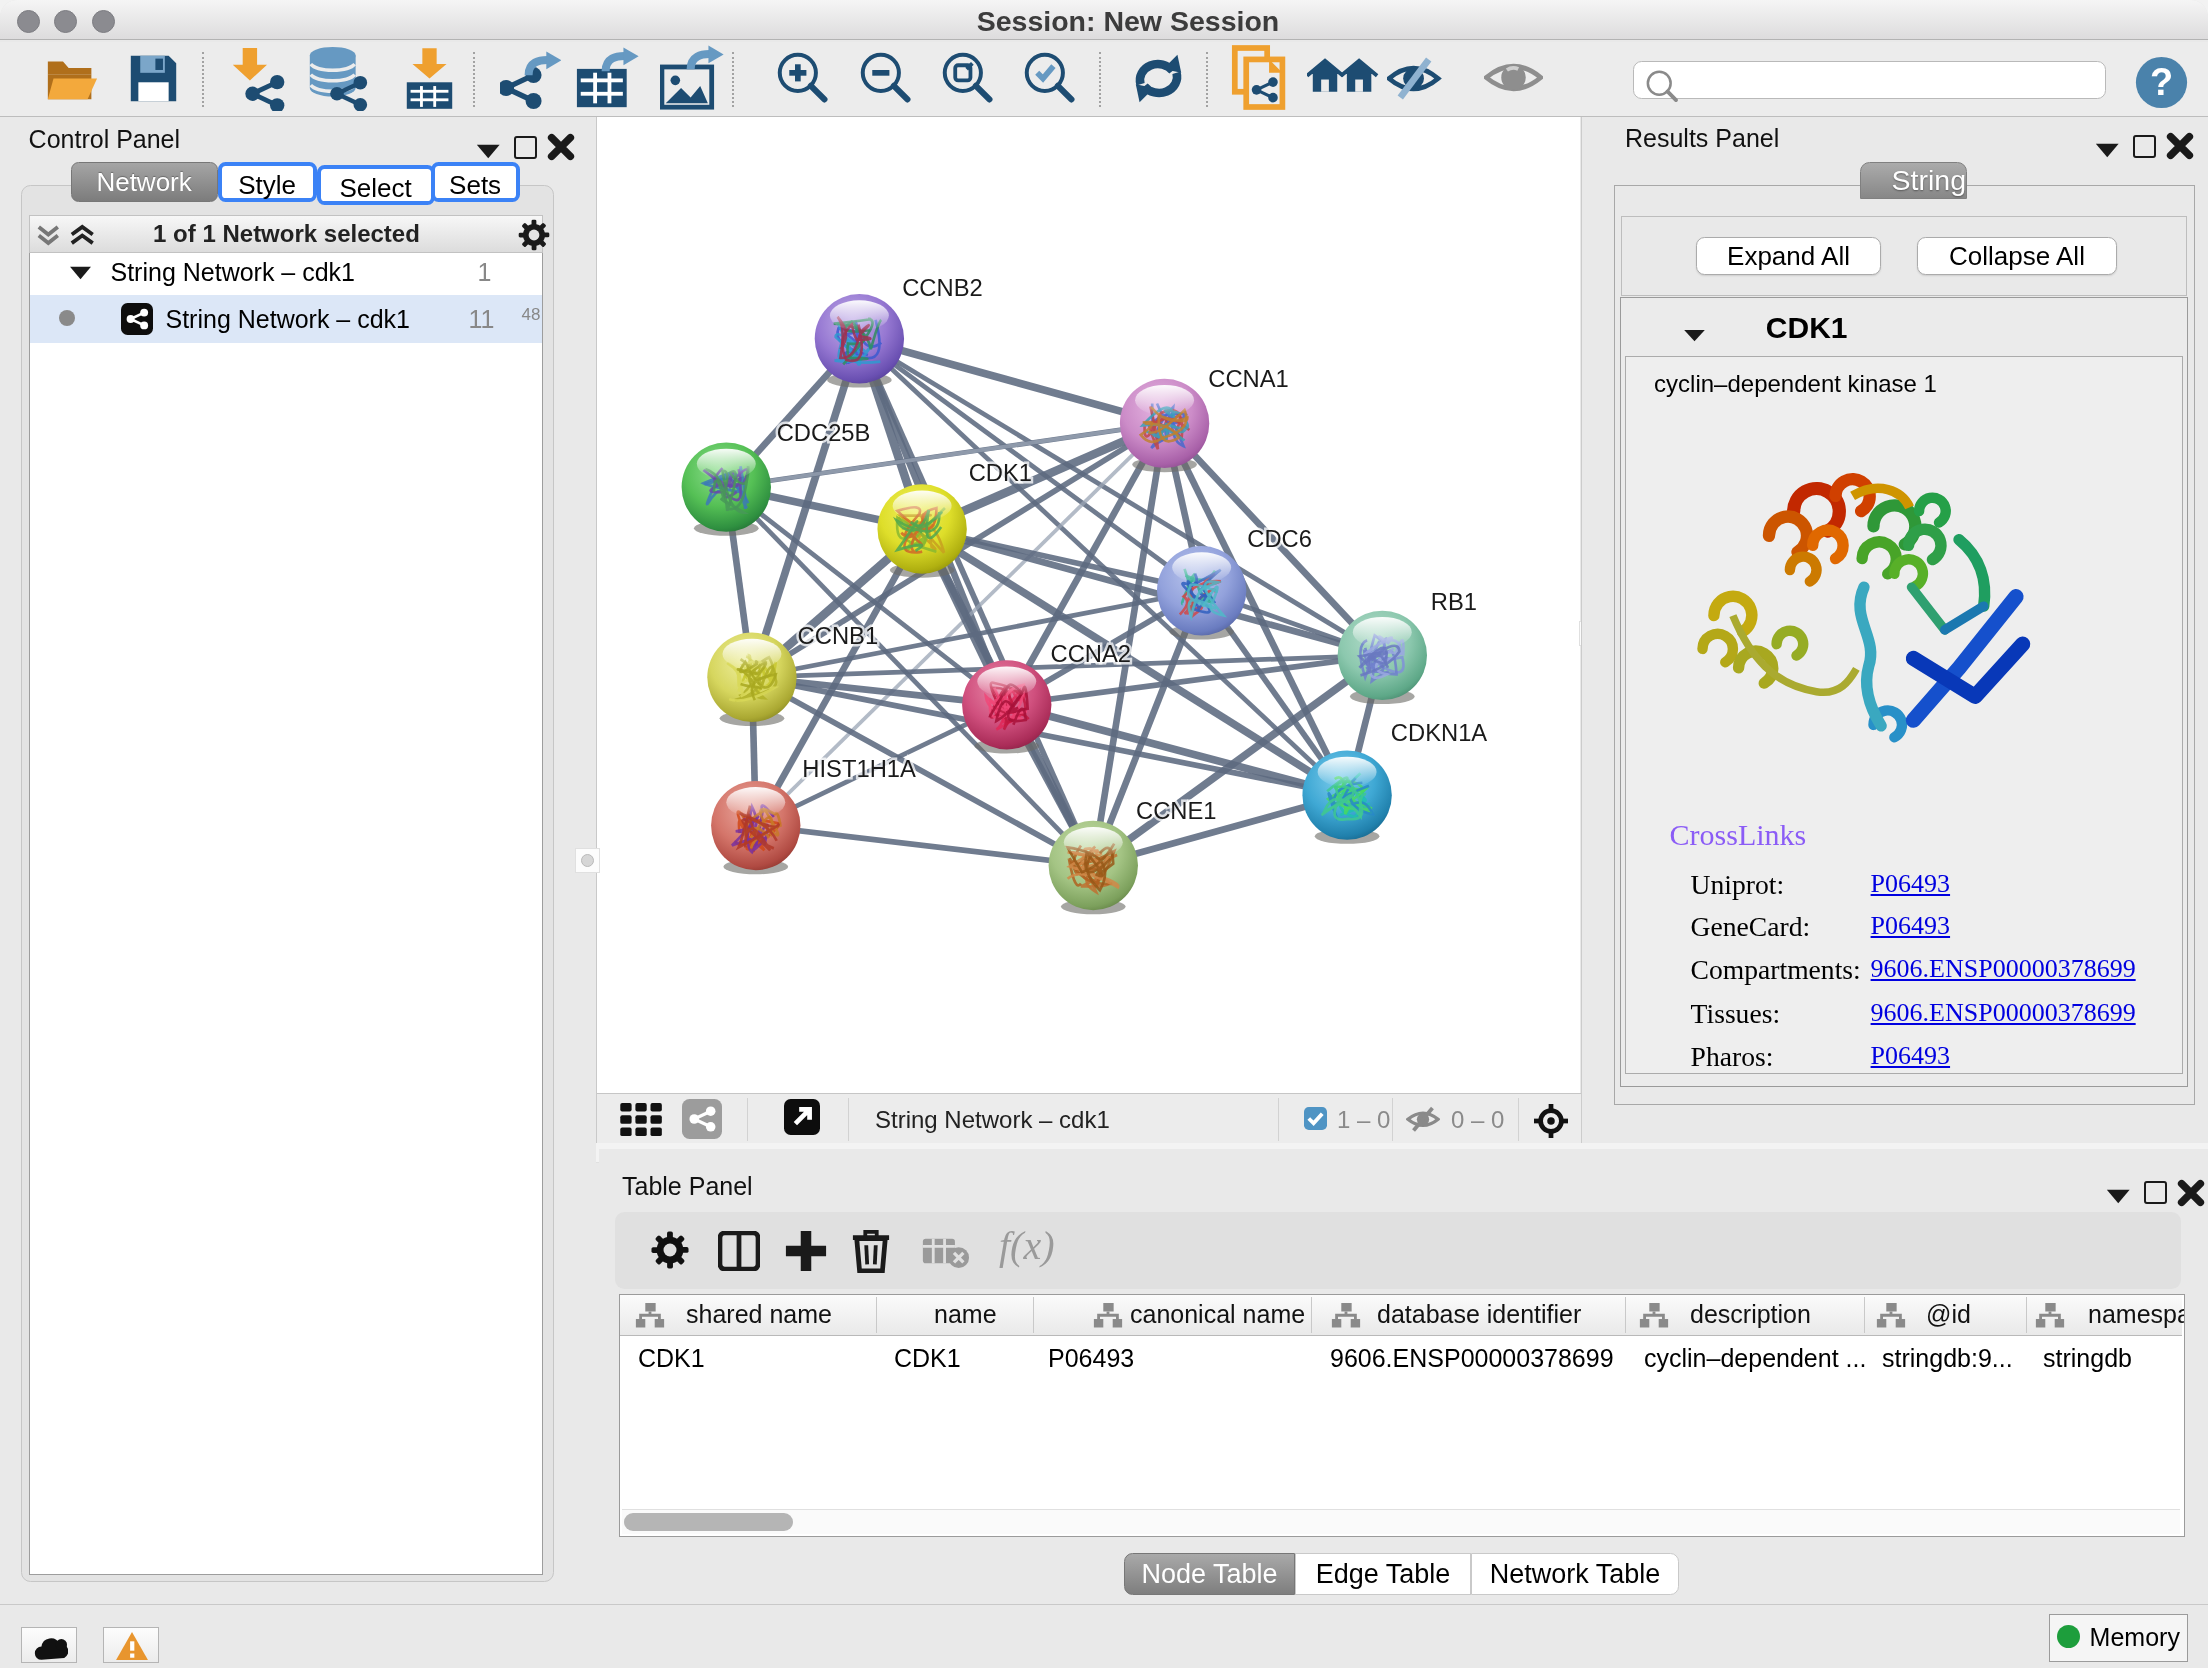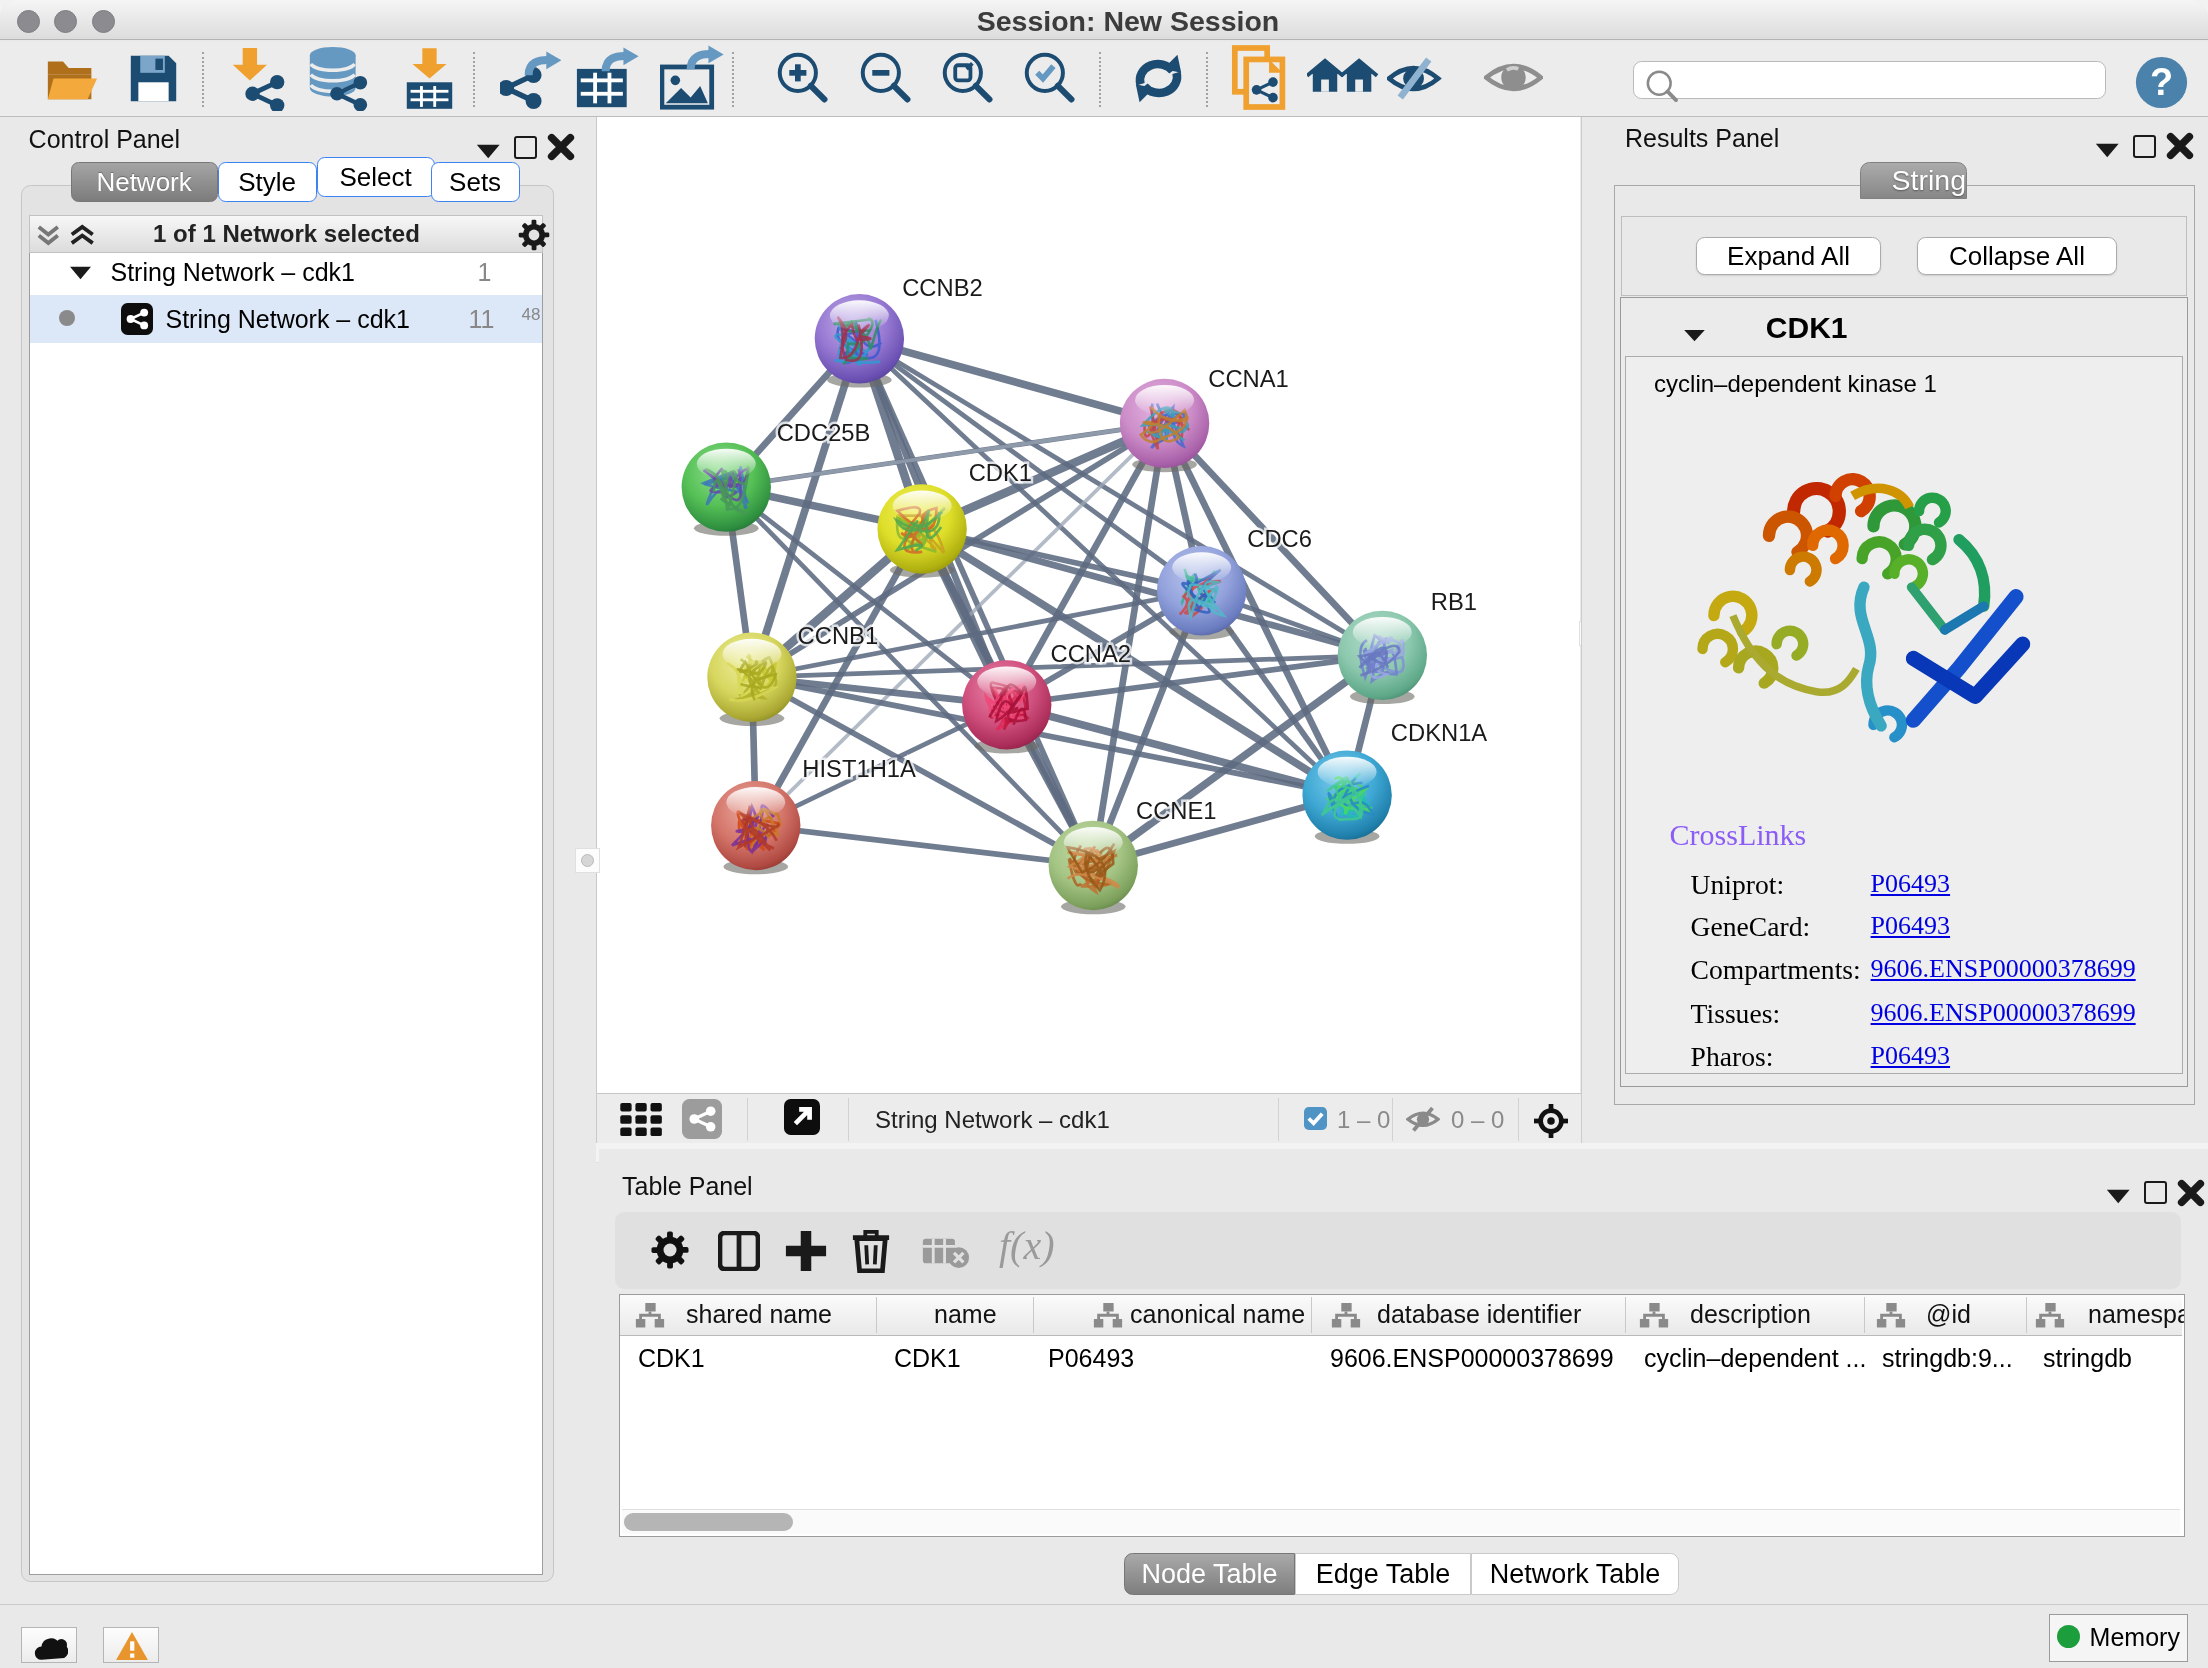--- a/index.html
+++ b/index.html
@@ -8,21 +8,21 @@
 #win{position:absolute;left:0;top:0;width:2208px;height:1668px;background:#e9e9e9;border-radius:17px 17px 0 0;overflow:hidden;}
 #titlebar{position:absolute;left:0;top:0;width:2208px;height:40px;background:linear-gradient(#f5f5f5,#dddcdd);border-bottom:1.9px solid #b3b3b3;border-radius:17px 17px 0 0;}
 .tl{position:absolute;top:9.5px;width:23px;height:23px;border-radius:50%;background:#8b8b90;border:1px solid #7d7d82;}
 #title{position:absolute;top:4.8px;left:0;width:100%;text-align:center;font-size:28.5px;font-weight:600;color:#3c3c3c;margin-left:24px;}
 #toolbar{position:absolute;left:0;top:42px;width:2208px;height:75px;background:#ececec;border-bottom:1.9px solid #bdbdbd;}
 .tsep{position:absolute;top:9.5px;height:55px;width:0;border-left:2.9px dotted #a2a2a2;}
 #searchbox{position:absolute;left:1633px;top:19px;width:473px;height:38px;background:#fff;border:1.9px solid #b9b9b9;border-radius:8.6px;}
 
 #cpanel{position:absolute;left:7.6px;top:117px;width:555px;height:1457px;background:#e9e9e9;}
 .ptitle{font-size:25px;color:#111;}
-.tab{position:absolute;z-index:2;height:40px;border:1px solid #3b82f6;background:#fff;color:#000;font-size:26px;text-align:center;line-height:38px;border-radius:7.6px;}
+.tab{position:absolute;z-index:2;height:40px;border:4px solid #3b82f6;background:#fff;color:#000;font-size:26px;text-align:center;line-height:38px;border-radius:7.6px;}
 .tabsel{background:linear-gradient(#a5a5a5,#7c7c7c);color:#fff;border:1px solid #777;text-shadow:0 -1px 1px rgba(0,0,0,.3);}
 #cbox{position:absolute;left:13.3px;top:68px;width:533px;height:1397px;background:#e3e3e3;border:1.9px solid #c6c6c6;border-radius:9.5px;}
 #chead{position:absolute;left:7.6px;top:28.5px;width:514px;height:38px;background:linear-gradient(#f7f7f7,#dcdcdc);border:1px solid #c2c2c2;font-size:24px;color:#222;text-align:center;line-height:36px;font-weight:bold;}
 #clist{position:absolute;left:7.6px;top:67px;width:514px;height:1322px;background:#fff;border:1px solid #9d9d9d;border-top:none;}
 #crow2{position:absolute;left:0;top:42px;width:512px;height:48px;background:#dce7f7;}
 
 #netview{position:absolute;left:596px;top:117px;width:984px;height:1026px;background:#fff;border-left:1.9px solid #c9c9c9;}
 #netbar{position:absolute;left:0px;bottom:0px;width:984px;height:50px;background:#ececec;border-top:1.9px solid #c6c6c6;}
 .nbsep{position:absolute;top:3.8px;height:43px;width:0;border-left:1.9px solid #d2d2d2;}
 
@@ -200,21 +200,21 @@
       <div class="abs ptitle" style="left:21px;top:7.6px">Control Panel</div>
       <svg class="abs" style="left:466px;top:25px" width="28.5" height="19" viewBox="0 0 30 20">
         <path d="M3 3 L27 3 L15 17 Z" fill="#1a1a1a"></path>
       </svg>
       <div class="abs" style="left:506px;top:19px;width:23px;height:23px;border:2.9px solid #1a1a1a;border-radius:2.9px"></div>
       <svg class="abs" style="left:538px;top:15px" width="30" height="30" viewBox="0 0 32 32">
         <path d="M6 6 L26 26 M26 6 L6 26" stroke="#1a1a1a" stroke-width="8" stroke-linecap="round"></path>
       </svg>
       <div class="tab tabsel" style="left:63px;top:45px;width:147px">Network</div>
       <div class="tab" style="left:210px;top:45px;width:99px">Style</div>
-      <div class="tab" style="left:309px;top:40px;width:118px">Select</div>
+      <div class="tab" style="left:309px;top:48px;width:118px">Select</div>
       <div class="tab" style="left:423px;top:45px;width:89px">Sets</div>
       <div id="cbox">
         <div id="chead">1 of 1 Network selected</div>
         <svg class="abs" style="left:13.3px;top:38px" width="28.5" height="23" viewBox="0 0 30 24">
           <path d="M4 3 L14 11 L24 3 M4 12 L14 20 L24 12" stroke="#777" stroke-width="4" fill="none"></path>
         </svg>
         <svg class="abs" style="left:46px;top:38px" width="28.5" height="23" viewBox="0 0 30 24">
           <path d="M4 11 L15 3 L26 11 M4 20 L15 12 L26 20" stroke="#222" stroke-width="4" fill="none"></path>
         </svg>
         <svg class="abs" style="left:495px;top:32px" width="34" height="34" viewBox="0 0 36 36">

